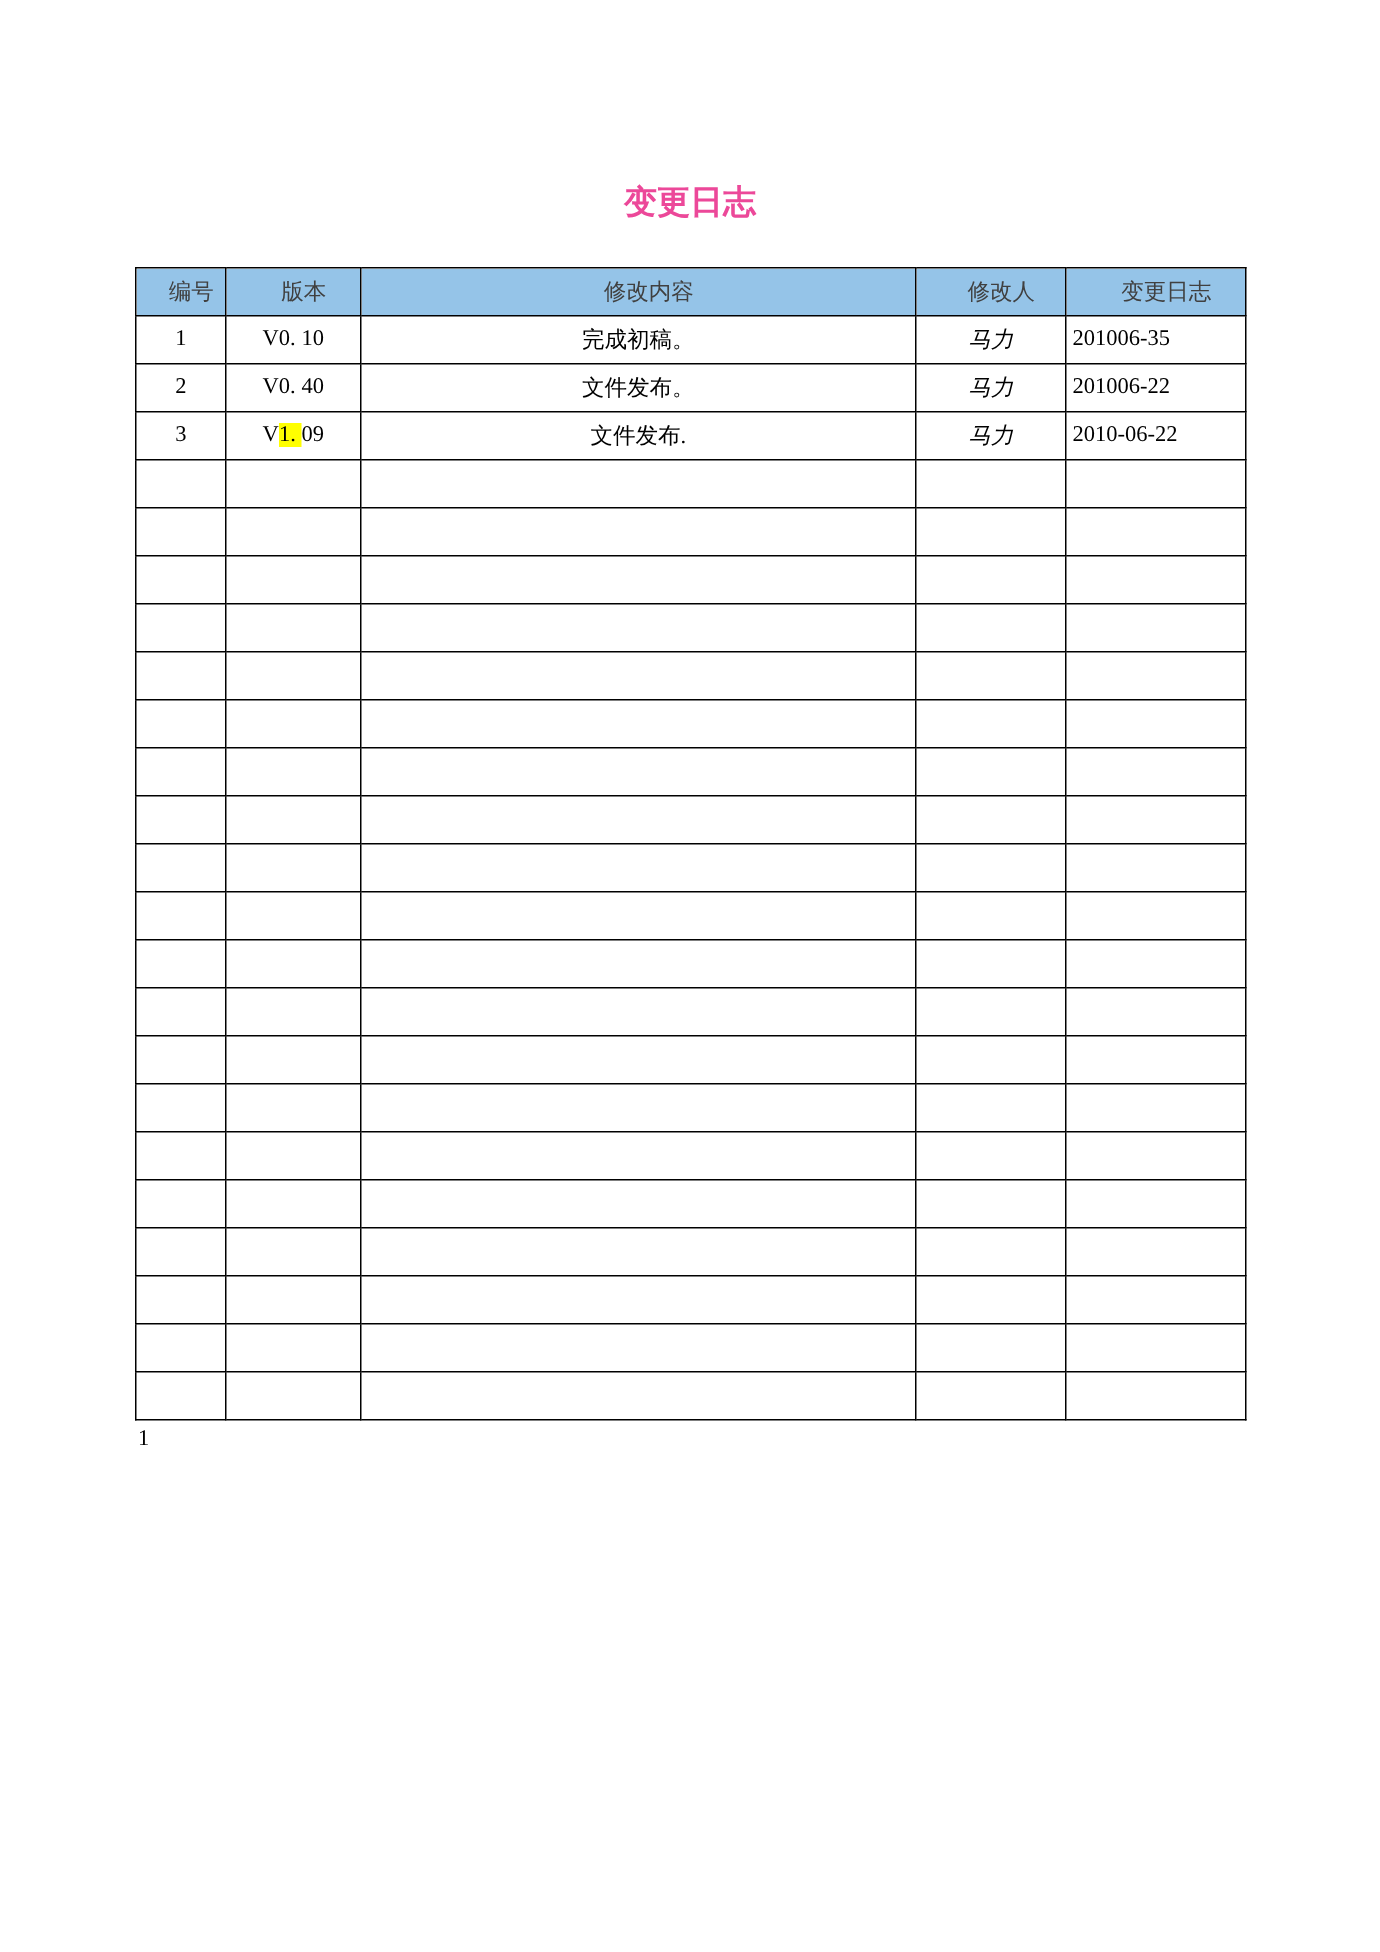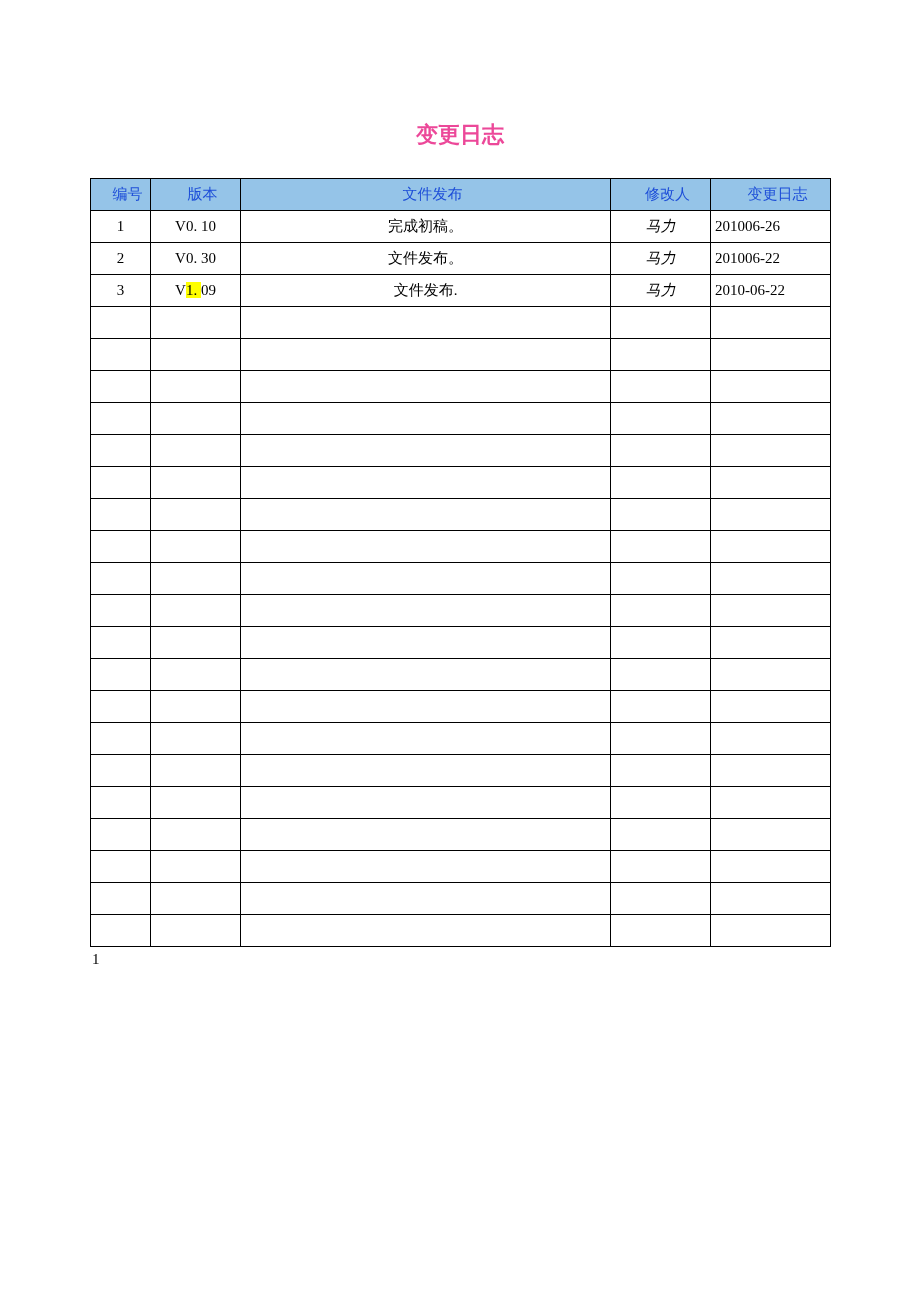--- a/index.html
+++ b/index.html
@@ -32,21 +32,21 @@
     padding: 6px 4px 6px 4px;
     vertical-align: middle;
     box-sizing: border-box;
     white-space: nowrap;
     overflow: hidden;
   }
   table.log th {
     background: #95c4e8;
     font-weight: normal;
     text-align: center;
-    color: #1d4ed8;
+    color: #404040;
     font-family: "SimSun", "宋体", serif;
     padding-left: 18px;
   }
   table.log td.c-id     { text-align: center; }
   table.log td.c-ver    { text-align: center; margin-left: 20px; }
   table.log td.c-content{ text-align: center; padding-left: 4px;}
   table.log td.c-mod    { text-align: center; font-style: italic;}
   table.log td.c-date   { text-align: left; padding-left: 4px;}
   .highlight {
     background: #ffff00;
@@ -68,36 +68,36 @@
       <col width="60">
       <col width="90">
       <col width="370">
       <col width="100">
       <col width="120">
     </colgroup>
     <thead>
       <tr>
         <th>编号</th>
         <th>版本</th>
-        <th>文件发布</th>
+        <th>修改内容</th>
         <th>修改人</th>
         <th>变更日志</th>
       </tr>
     </thead>
     <tbody id="log-body">
         <tr>
           <td class="c-id">1</td>
           <td class="c-ver"><span>V0. </span><span>10</span></td>
           <td class="c-content">完成初稿。</td>
           <td class="c-mod">马力</td>
-          <td class="c-date">201006-26</td>
+          <td class="c-date">201006-35</td>
         </tr>
         <tr>
           <td class="c-id">2</td>
-          <td class="c-ver"><span>V0. </span><span>30</span></td>
+          <td class="c-ver"><span>V0. </span><span>40</span></td>
           <td class="c-content">文件发布。</td>
           <td class="c-mod">马力</td>
           <td class="c-date">201006-22</td>
         </tr>
         <tr>
           <td class="c-id">3</td>
           <td class="c-ver"><span>V</span><span class="highlight">1. </span><span>09</span></td>
           <td class="c-content">文件发布.</td>
           <td class="c-mod">马力</td>
           <td class="c-date">2010-06-22</td>

